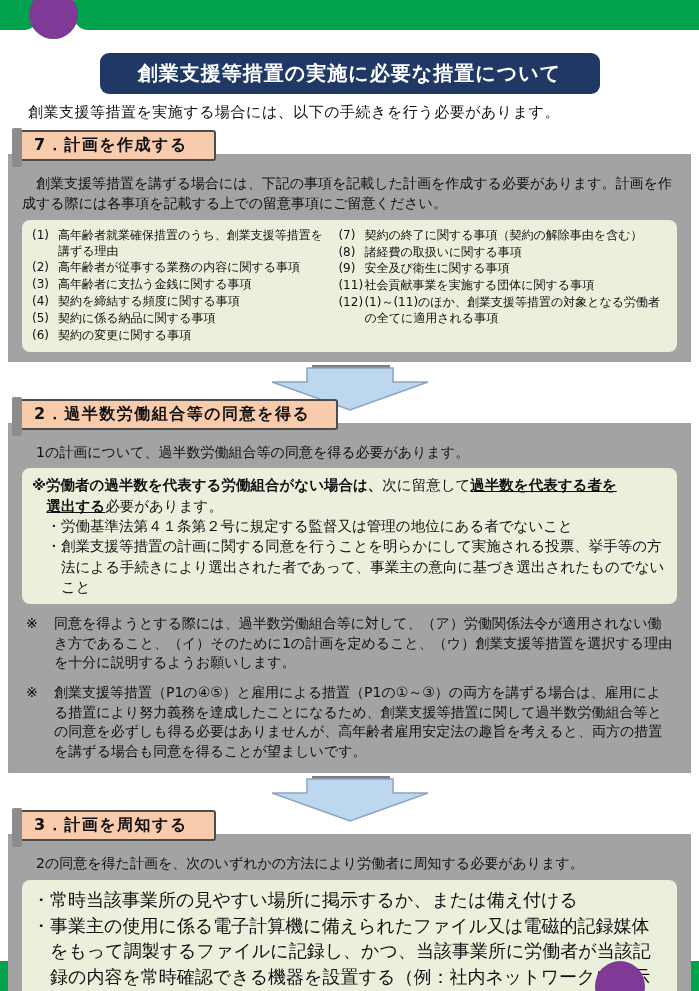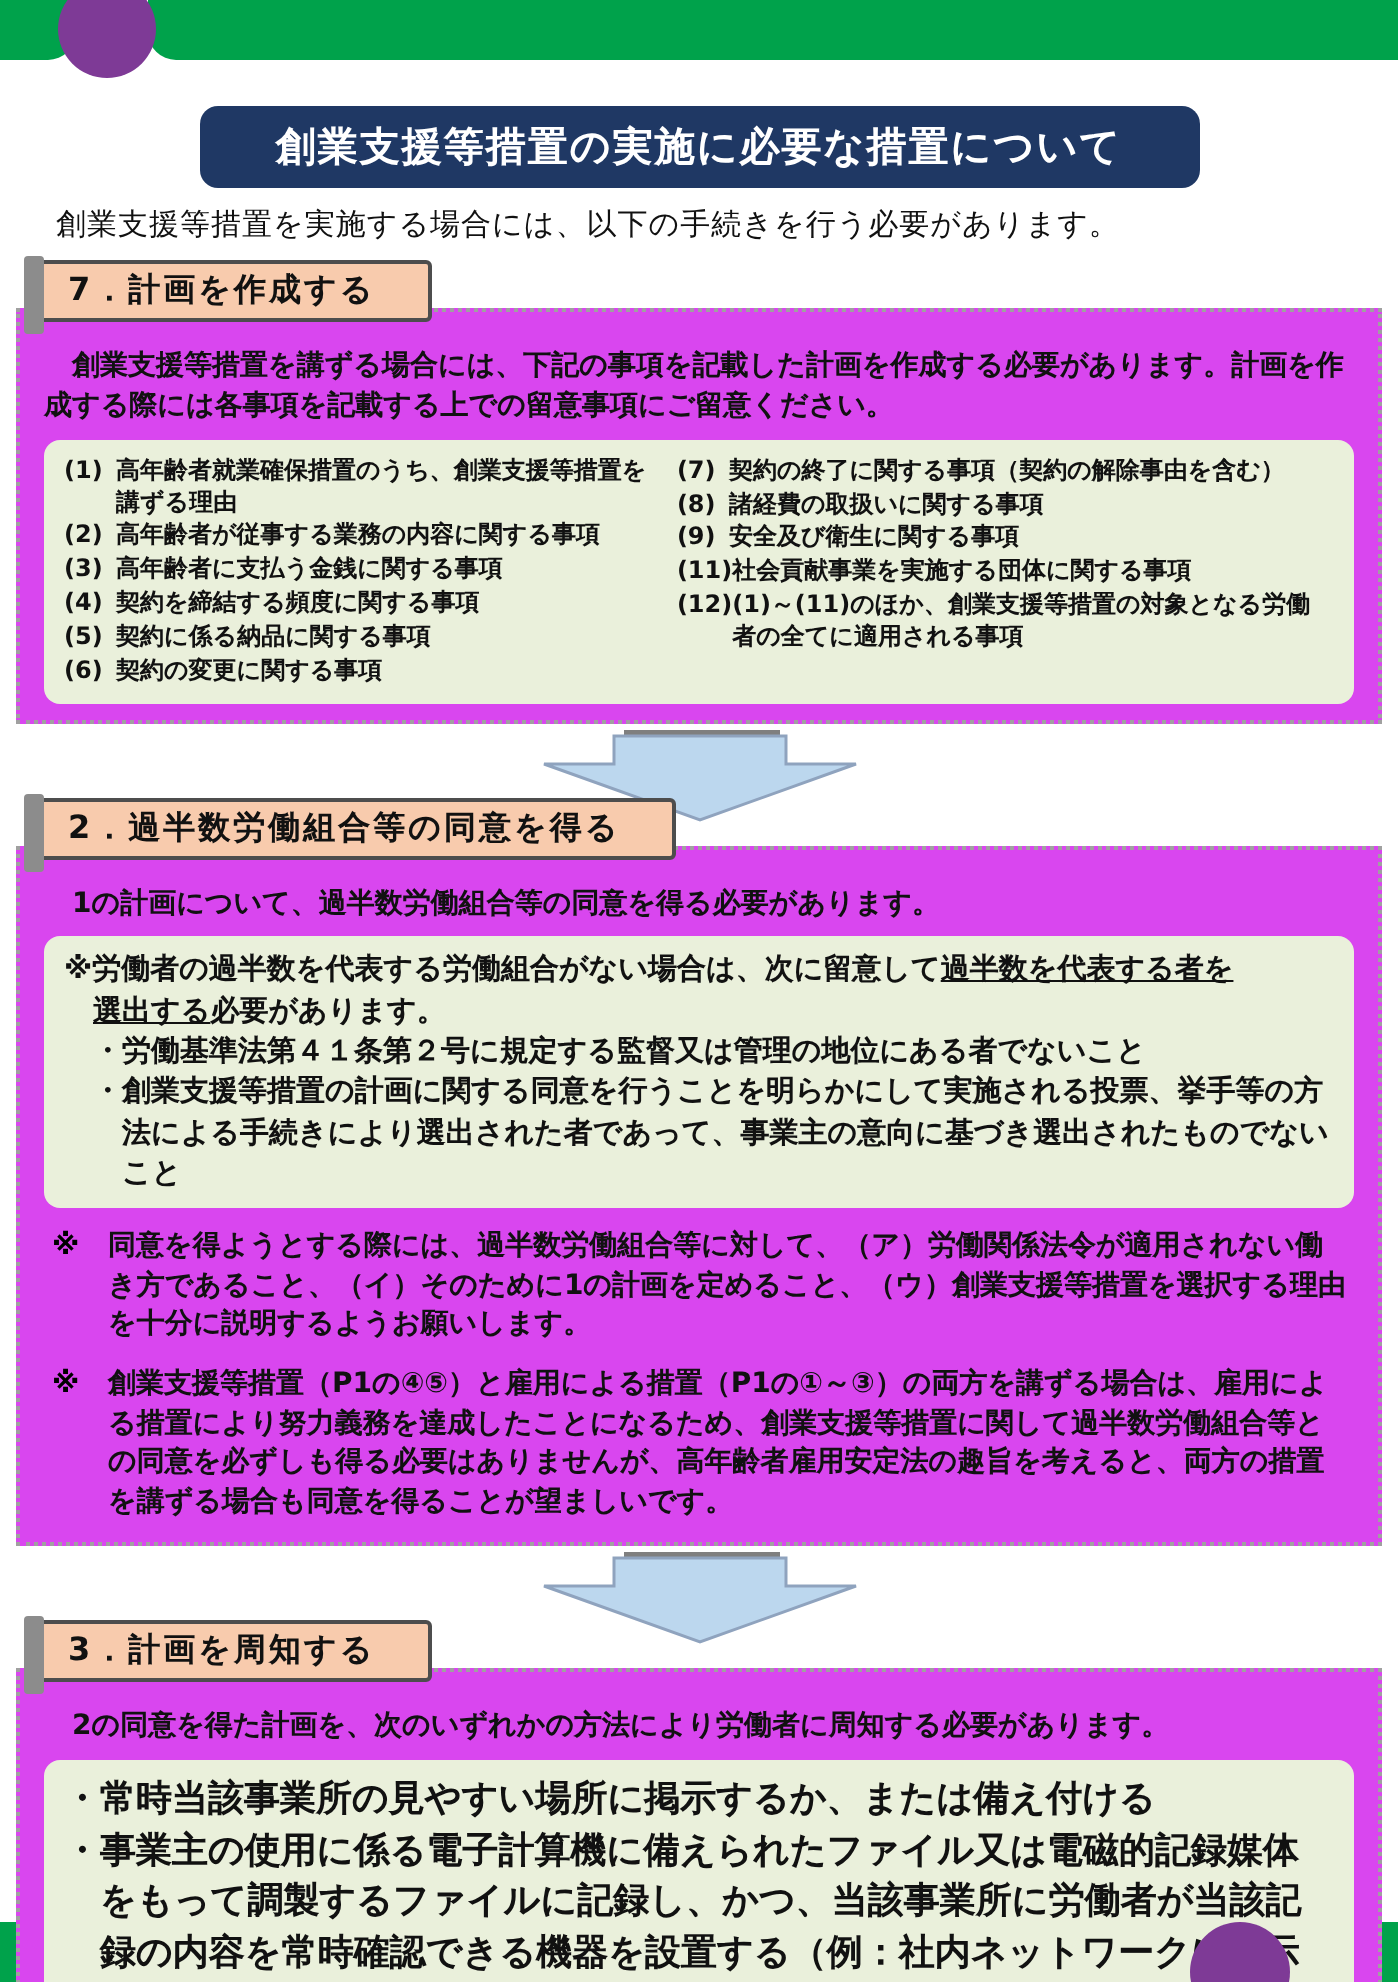--- a/index.html
+++ b/index.html
@@ -26,21 +26,21 @@
 
   
   .block { margin:0 8px; }
   .sec-head { position:relative; z-index:3; display:inline-block; margin:4px 0 -14px 10px;
               background:#F8CBAD; border:2px solid #4D4D4D; border-radius:3px;
               padding:3px 26px 3px 14px; font-size:16px; font-weight:bold; letter-spacing:1.5px; color:#111; }
   .sec-head::before { content:""; position:absolute; left:-8px; top:-4px; bottom:-8px; width:10px;
                       background:#8C8C8C; border-radius:2px; z-index:-1; }
 
   
-  .dotted-box { position:relative; z-index:1; border:2px dotted #A0A0A0; background:#d946ef; padding:18px 12px 8px 12px;font-weight:bold; }
+  .dotted-box { position:relative; z-index:1; border:2px dotted #A0A0A0; background:#a3a3a3; padding:18px 12px 8px 12px; }
   .para { font-size:14px; line-height:1.42; color:#111; }
   .para.fl-indent { text-indent:1em; }
 
   
   .green-box { background:#EAF0DB; border-radius:8px; padding:7px 10px; margin-top:6px; }
 
   
   .two-col { display:flex; gap:8px; }
   .two-col .col-left  { flex:0 0 47%; }
   .two-col .col-right { flex:1; }

